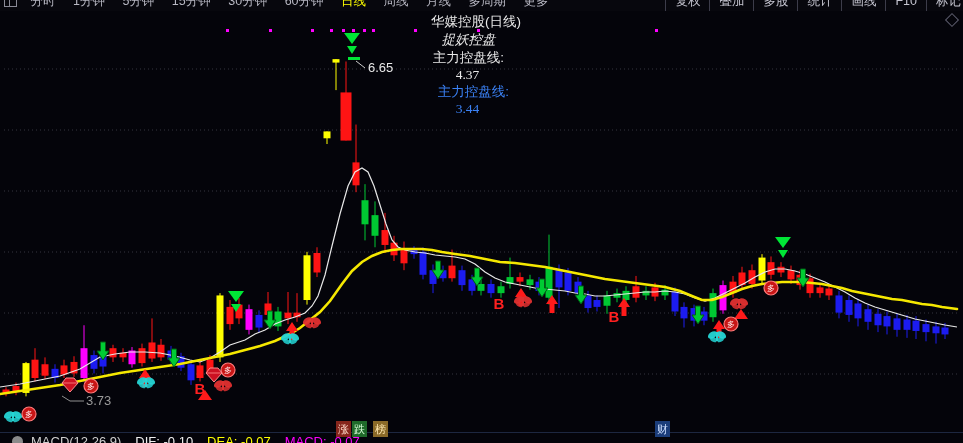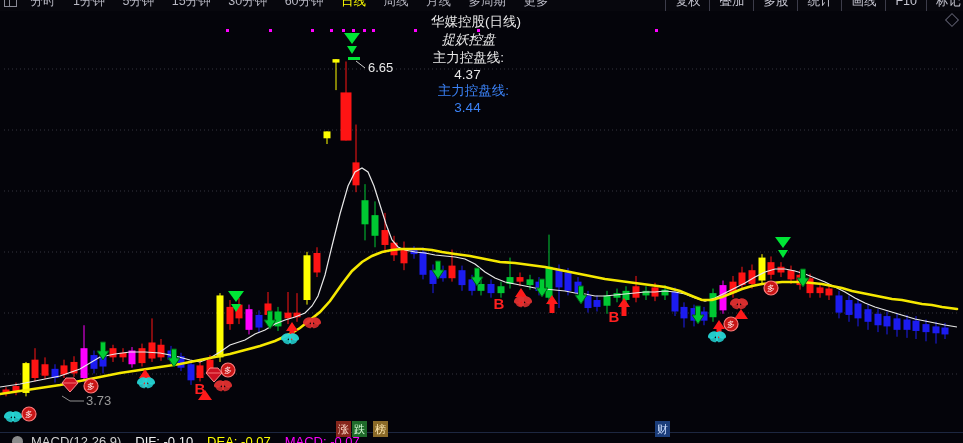--- a/index.html
+++ b/index.html
@@ -19,21 +19,21 @@
   .pbuttons .pbtn{padding:0 9px;border-left:1px solid #3c3c4a;font-size:12.5px;color:#c5c5d0;cursor:pointer;}
   
   .titlebar{position:absolute;left:0;top:13px;width:947px;height:22px;z-index:5;
             display:flex;align-items:center;font-size:13.5px;color:#e8e8e8;flex-direction:column;}
   .titlebar .t-stock{margin-left:5px;}
   .dd-circle{width:14px;height:14px;border-radius:50%;background:#56565e;margin:0 7px 0 7px;position:relative;cursor:pointer;}
   .dd-circle:after{content:"";position:absolute;left:3.5px;top:5px;border:3.5px solid transparent;border-top-color:#d7d7dd;}
   .t-ind{margin-right:10px;font-style:italic;}
   .t-white{color:#e8e8e8;margin-right:10px;}
   .t-yellow{color:#3b82f6;text-align:right;}
-  .t-val{margin-right:12px;}
+  .t-val{margin-right:12px;font-family:Liberation Serif, serif;}
   
   #chartwrap{position:absolute;left:0;top:0;width:963px;height:443px;z-index:1;}
   
   .diamond{position:absolute;left:947px;top:15px;width:8px;height:8px;border:1px solid #5d5d6d;
            transform:rotate(45deg);z-index:6;}
   
   .sep{position:absolute;left:0;top:432px;width:963px;height:1px;background:#1d2740;z-index:6;}
   .badge{position:absolute;top:421px;height:16px;line-height:16px;text-align:center;width:15px;
          font-size:11px;z-index:7;cursor:pointer;}
   .b-zhang{left:336px;background:#86261c;color:#ffd9c9;}

